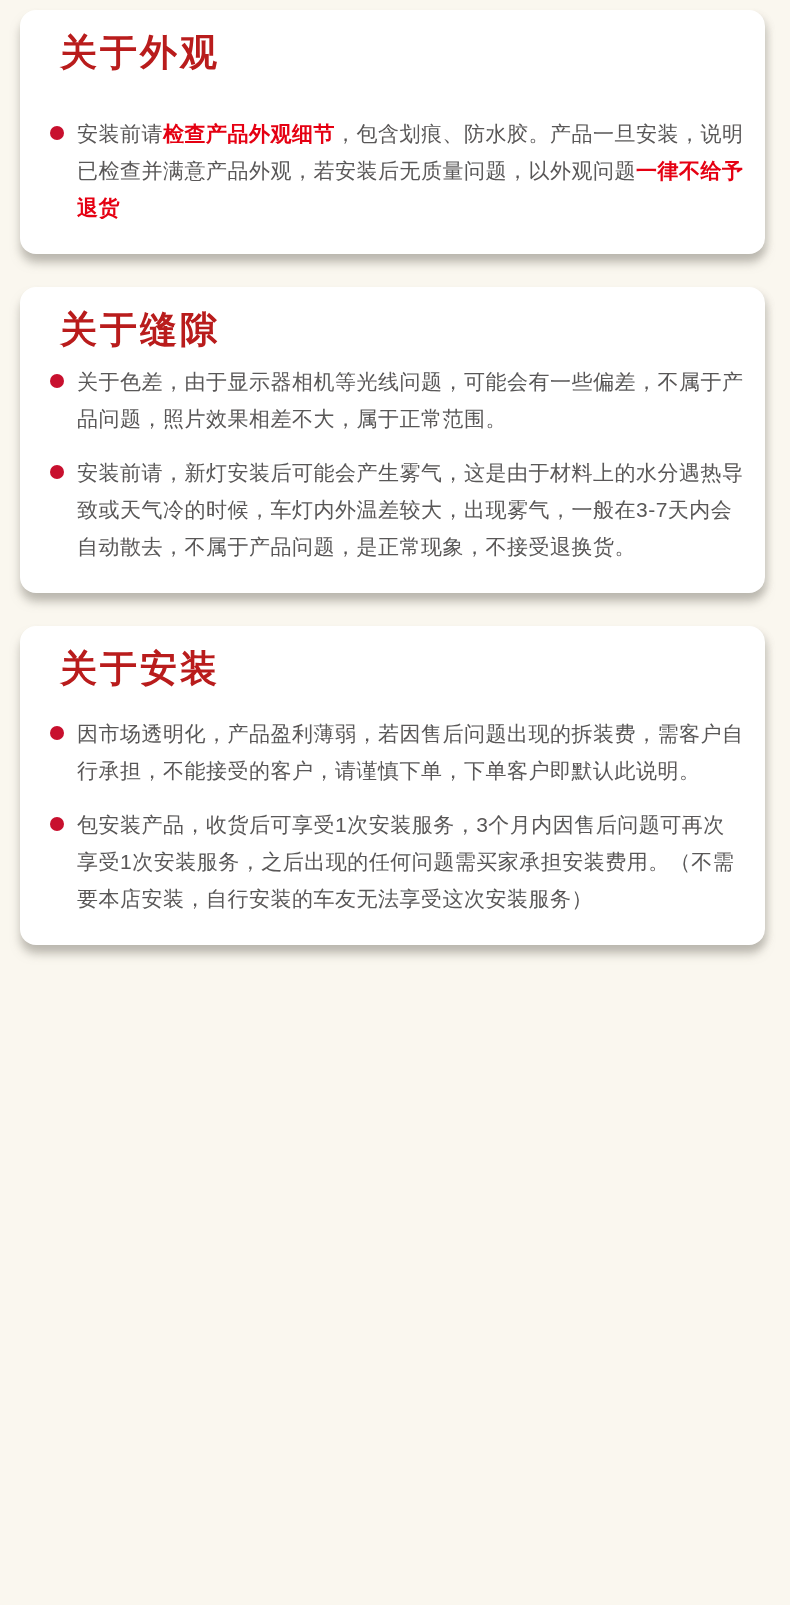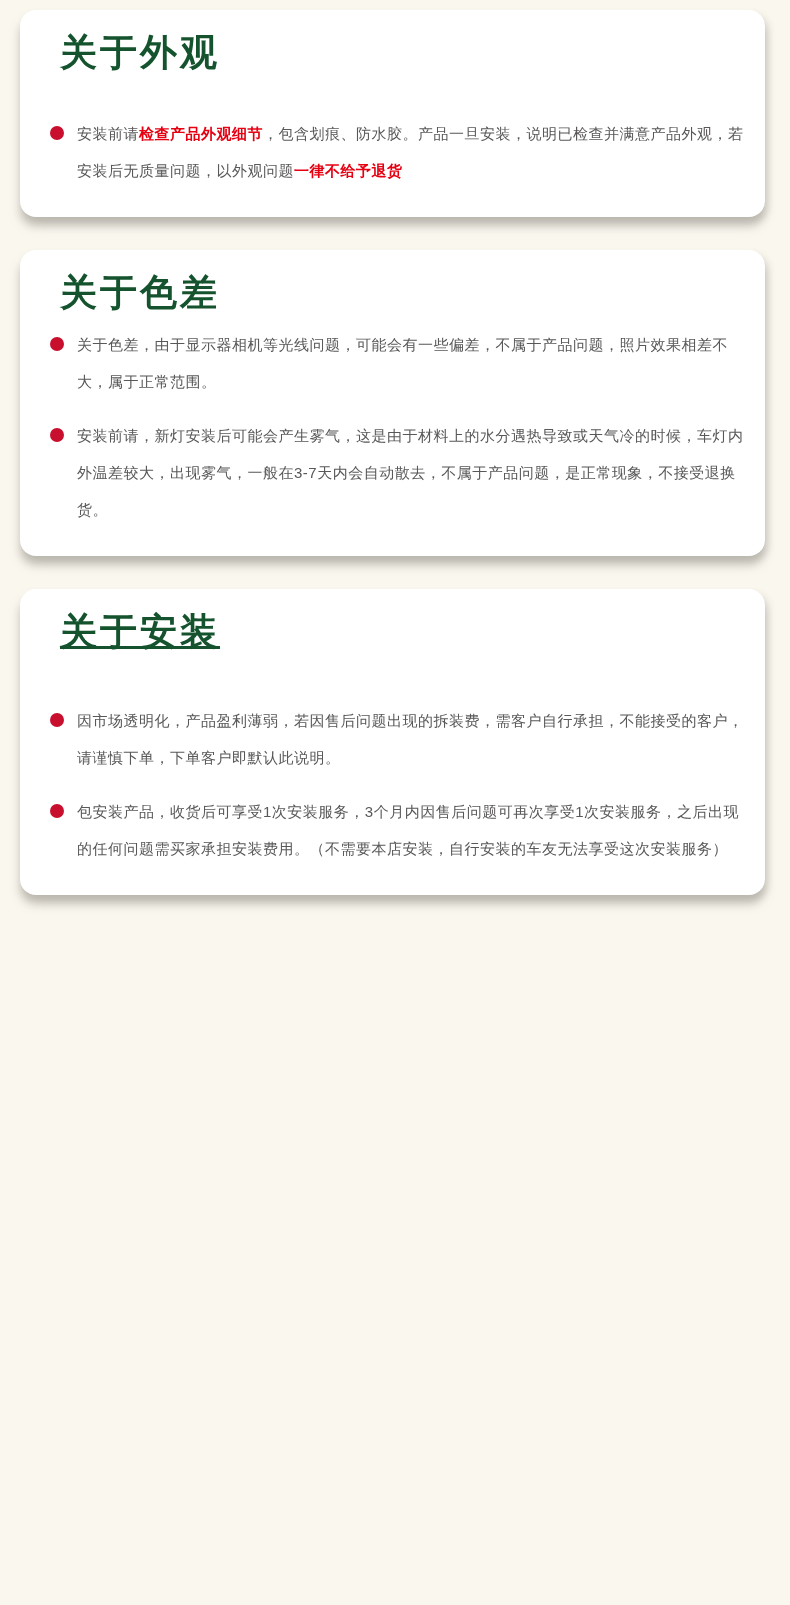--- a/index.html
+++ b/index.html
@@ -19,38 +19,38 @@
     background: #ffffff;
     border-radius: 16px;
     box-shadow: 0 9px 10px rgba(150, 146, 137, 0.55), 4px 4px 6px rgba(150,146,137,0.18);
     padding: 16px 20px 22px 30px;
     margin-bottom: 33px;
   }
   .card:last-child { margin-bottom: 0; }
   .card-title {
     font-size: 37px;
     font-weight: bold;
-    color: #14532d;
+    color: #b91c1c;
     margin: 6px 0 24px 10px;
     letter-spacing: 3px;
     line-height: 1.15;
   }
   .card-0 .card-title { margin-bottom: 40px; }
   .card-1 .card-title { margin-bottom: 12px; }
-  .card-2 .card-title { margin-bottom: 48px; text-decoration: underline; }
+  .card-2 .card-title { margin-bottom: 24px; }
   .bullet-list {
     list-style: none;
     margin: 0;
     padding: 0;
   }
   .bullet-item {
     position: relative;
     padding-left: 27px;
     margin-bottom: 17px;
-    font-size: 15px;
+    font-size: 21px;
     line-height: 37px;
     color: #595757;
     letter-spacing: 0.5px;
   }
   .bullet-item:last-child { margin-bottom: 6px; }
   .bullet-dot {
     position: absolute;
     left: 0;
     top: 11px;
     width: 14px;
@@ -73,21 +73,21 @@
     <h2 class="card-title">关于外观</h2>
     <ul class="bullet-list">
   <li class="bullet-item">
     <span class="bullet-dot"></span>
     <p class="bullet-text"><span>安装前请</span><span class="seg-red">检查产品外观细节</span><span>，包含划痕、防水胶。产品一旦安装，说明已检查并满意产品外观，若安装后无质量问题，以外观问题</span><span class="seg-red">一律不给予退货</span></p>
   </li>
 </ul>
   </section>
 
   <section class="card card-1">
-    <h2 class="card-title">关于色差</h2>
+    <h2 class="card-title">关于缝隙</h2>
     <ul class="bullet-list">
 
   <li class="bullet-item">
     <span class="bullet-dot"></span>
     <p class="bullet-text"><span>关于色差，由于显示器相机等光线问题，可能会有一些偏差，不属于产品问题，照片效果相差不大，属于正常范围。</span></p>
   </li>
 
 
   <li class="bullet-item">
     <span class="bullet-dot"></span>

